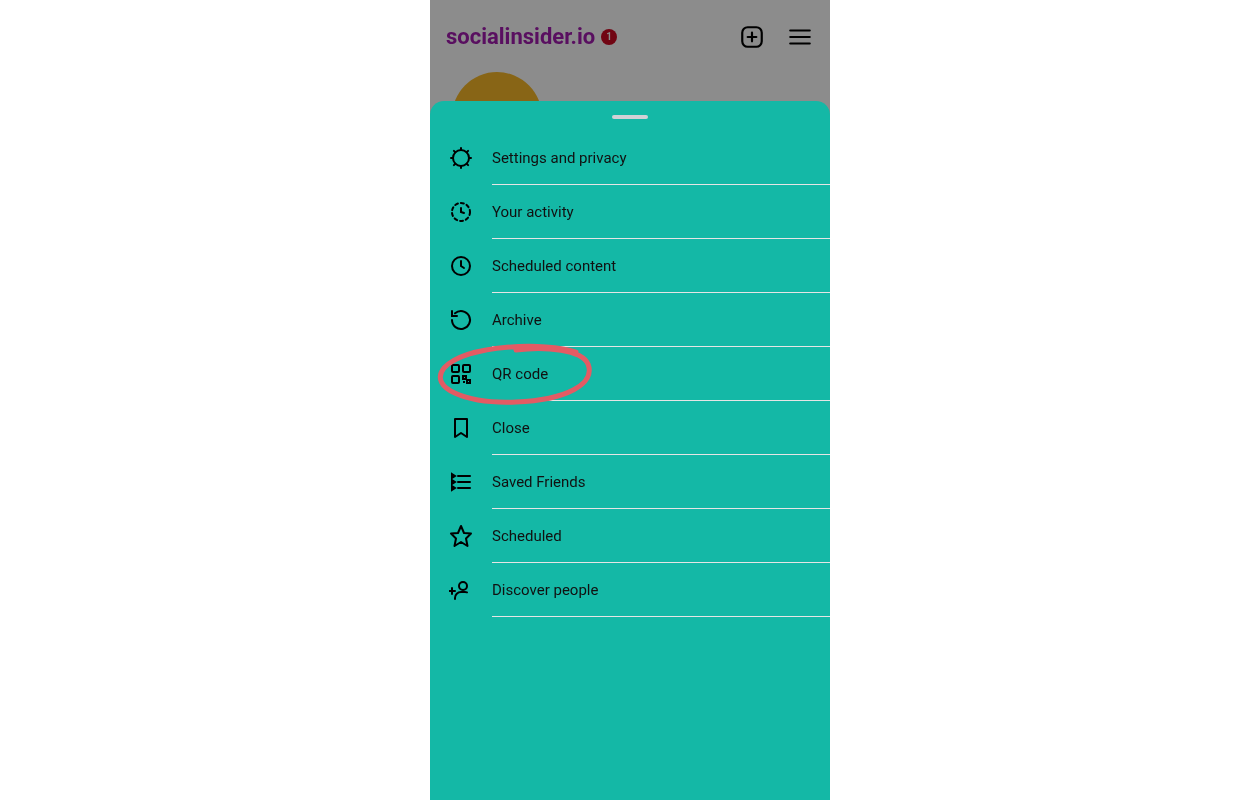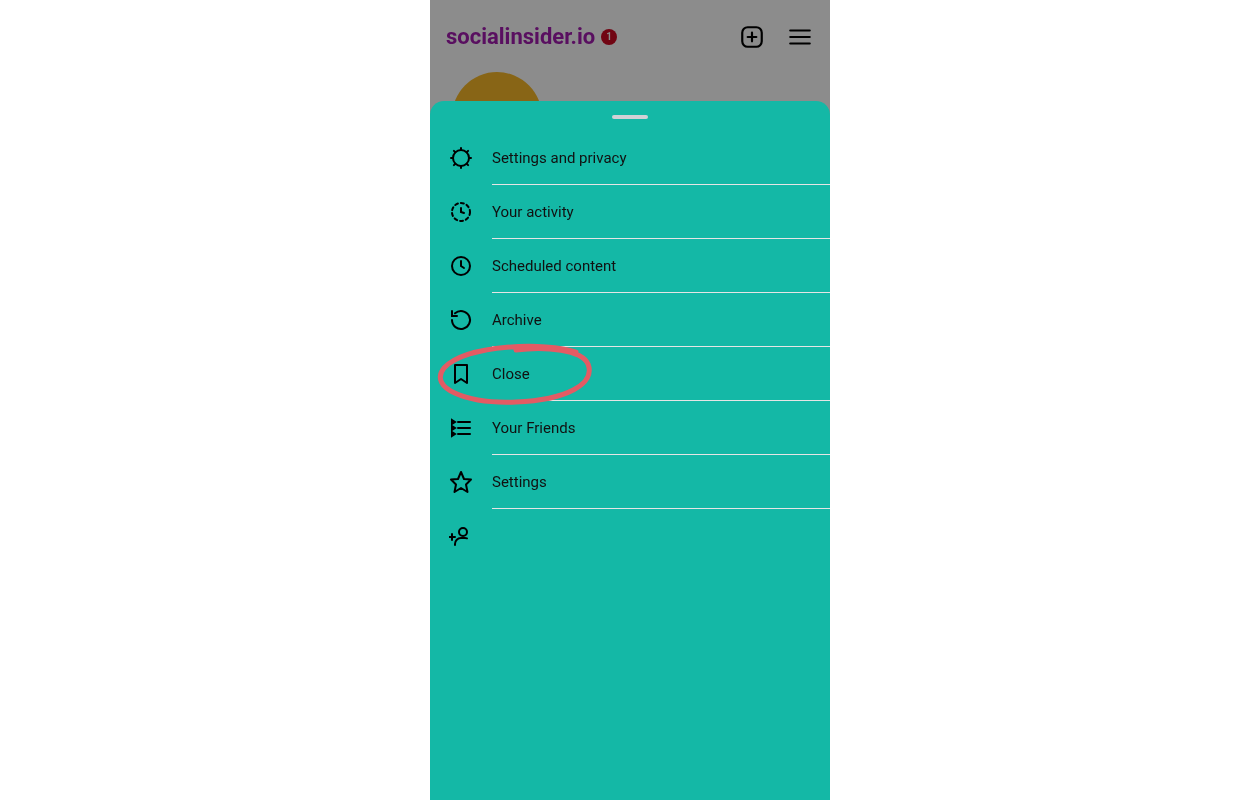--- a/index.html
+++ b/index.html
@@ -198,20 +198,33 @@
               <path d="M3 12a9 9 0 1 0 3-6.7"></path>
               <polyline points="3 3 3 8 8 8"></polyline>
             </svg>
         </span>
         <div class="menu-label-wrap">
             <span class="menu-label">Archive</span>
           </div>
       </li>
 
 
+      <li class="menu-item">
+        <span class="menu-icon">
+          <svg width="24" height="24" viewBox="0 0 24 24" fill="none" stroke="currentColor" stroke-width="2">
+              <rect x="3" y="3" width="7" height="7" rx="1"></rect>
+              <rect x="14" y="3" width="7" height="7" rx="1"></rect>
+              <rect x="3" y="14" width="7" height="7" rx="1"></rect>
+              <path d="M14 14h3v3h-3zM18 18h3v3h-3zM14 20h2"></path>
+            </svg>
+        </span>
+        <div class="menu-label-wrap">
+            <span class="menu-label">QR code</span>
+          </div>
+      </li>
 
       <li class="menu-item">
         <span class="menu-icon">
           <svg width="24" height="24" viewBox="0 0 24 24" fill="none" stroke="currentColor" stroke-width="2" stroke-linejoin="round">
               <path d="M6 3h12v18l-6-4-6 4z"></path>
             </svg>
         </span>
         <div class="menu-label-wrap">
             <span class="menu-label">Close</span>
           </div>
@@ -223,44 +236,47 @@
           <svg width="24" height="24" viewBox="0 0 24 24" fill="none" stroke="currentColor" stroke-width="2" stroke-linecap="round">
               <line x1="9" y1="6" x2="21" y2="6"></line>
               <line x1="9" y1="12" x2="21" y2="12"></line>
               <line x1="9" y1="18" x2="21" y2="18"></line>
               <polygon points="3 4 6 6 3 8" fill="currentColor"></polygon>
               <polygon points="3 10 6 12 3 14" fill="currentColor"></polygon>
               <polygon points="3 16 6 18 3 20" fill="currentColor"></polygon>
             </svg>
         </span>
         <div class="menu-label-wrap">
-            <span class="menu-label">Your Friends</span>
+            <span class="menu-label">Saved Friends</span>
           </div>
       </li>
 
       <li class="menu-item">
         <span class="menu-icon">
           <svg width="24" height="24" viewBox="0 0 24 24" fill="none" stroke="currentColor" stroke-width="2" stroke-linejoin="round">
               <polygon points="12 2 15 9 22 9.5 17 14.5 18.5 22 12 18 5.5 22 7 14.5 2 9.5 9 9"></polygon>
             </svg>
         </span>
         <div class="menu-label-wrap">
-            <span class="menu-label">Settings</span>
+            <span class="menu-label">Scheduled</span>
           </div>
       </li>
 
       <li class="menu-item">
         <span class="menu-icon">
           <svg width="24" height="24" viewBox="0 0 24 24" fill="none" stroke="currentColor" stroke-width="2" stroke-linecap="round">
               <circle cx="14" cy="8" r="4"></circle>
               <path d="M6 21v-1a6 6 0 0 1 6-6h4a6 6 0 0 1 2 .34"></path>
               <line x1="3" y1="10" x2="3" y2="16"></line>
               <line x1="0" y1="13" x2="6" y2="13"></line>
             </svg>
         </span>
+        <div class="menu-label-wrap">
+            <span class="menu-label">Discover people</span>
+          </div>
       </li>
 
     </ul>
   </div>
 
   <svg class="highlight-ellipse" style="left:-4px; top:340px; width:180px; height:72px;" viewBox="0 0 180 72">
     <path d="M 150 12
              C 120 2, 40 4, 18 28
              C 2 48, 40 64, 90 62
              C 140 60, 170 44, 162 24

